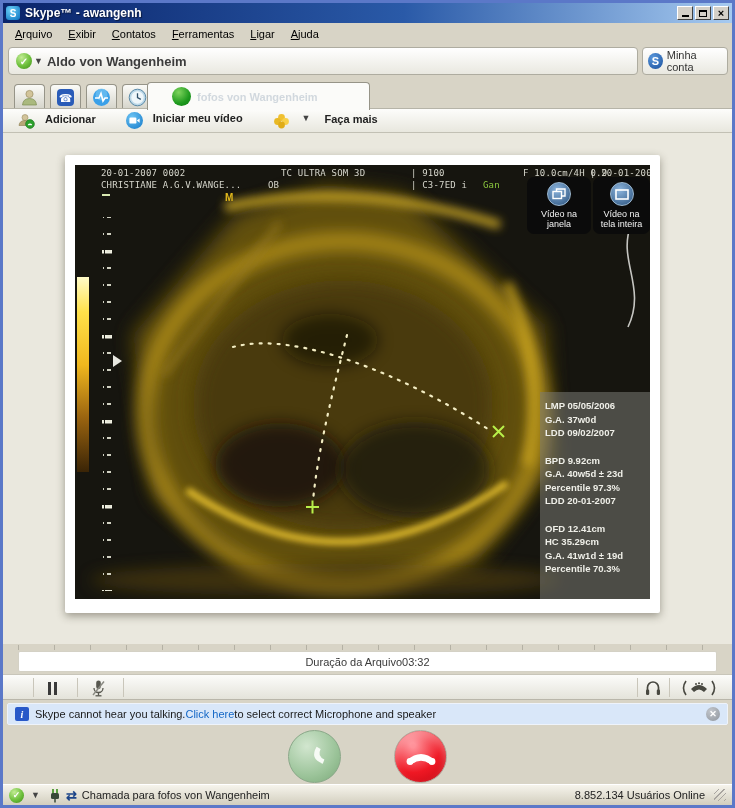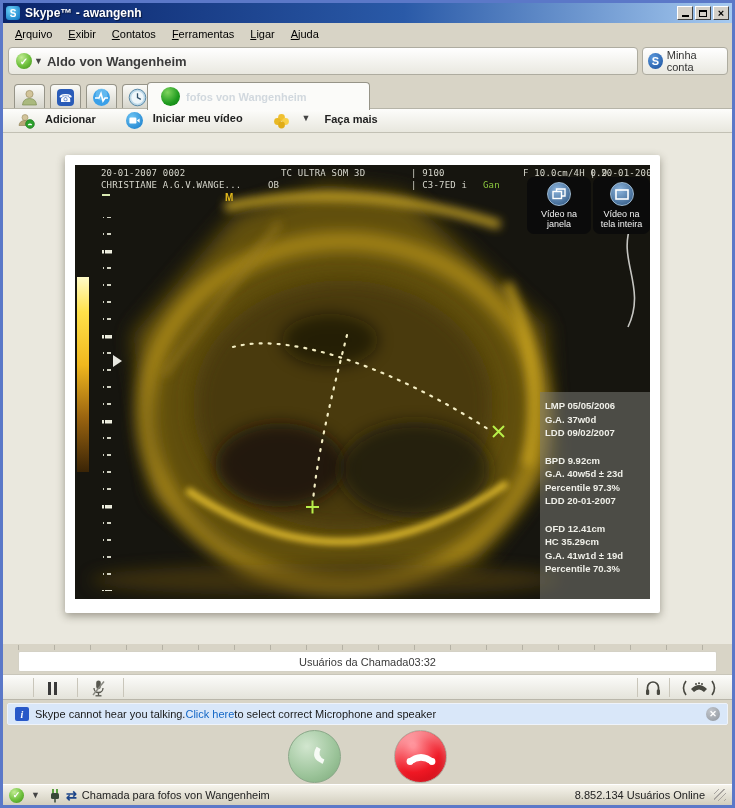--- a/index.html
+++ b/index.html
@@ -47,21 +47,21 @@
     background:radial-gradient(circle at 35% 30%,#5a98dc,#1a4f9c);
     color:#fff; font-size:11px; font-weight:bold; display:flex; align-items:center; justify-content:center; }
   .account span.lbl { font-size:11px; color:#333; }
 
   
   .tabbar { position:absolute; left:0; top:78px; width:729px; height:27px; }
   .tab { position:absolute; top:3px; width:31px; height:25px;
     background:linear-gradient(#fbfbf8,#d5d4ca); border:1px solid #969488; border-bottom:none;
     border-radius:4px 4px 0 0; display:flex; align-items:center; justify-content:center; }
   .tab.active { left:144px; top:1px; width:223px; height:28px; background:#fbfbf9; z-index:3;
-    justify-content:flex-start; padding-left:13px; gap:6px; }
+    justify-content:flex-start; padding-left:24px; gap:6px; }
   .faint { font-size:11px; font-weight:bold; color:rgba(175,188,200,.55); }
   .tabicon { width:19px; height:19px; }
   .gphone { width:19px; height:19px; border-radius:50%;
     background:radial-gradient(circle at 35% 28%,#7fd45e,#1e9a1e 60%,#0c7a10); position:relative; }
   .gphone svg { position:absolute; left:2px; top:3px; }
 
   
   .toolbar { position:absolute; left:0; top:105px; width:729px; height:25px;
     background:linear-gradient(#fdfdfb,#e8e7de); border-top:1px solid #b6b4a8; border-bottom:1px solid #c2c0b4;
     display:flex; align-items:center; padding-left:14px; gap:30px; }
@@ -357,21 +357,21 @@
           <div class="lb">Vídeo na
 tela inteira</div>
         </div>
 
       </div>
     </div>
   </div>
 
   <div class="dticks"></div>
   <div class="duration">
-    <span>Usuários da Chamada</span>
+    <span>Duração da Arquivo</span>
       <span>03:32</span>
   </div>
 
   <div class="controls">
     <div class="csep" style="left:30px"></div>
     <div class="pausebtn">
         <i></i>
         <i></i>
       </div>
     <div class="csep" style="left:74px"></div>

